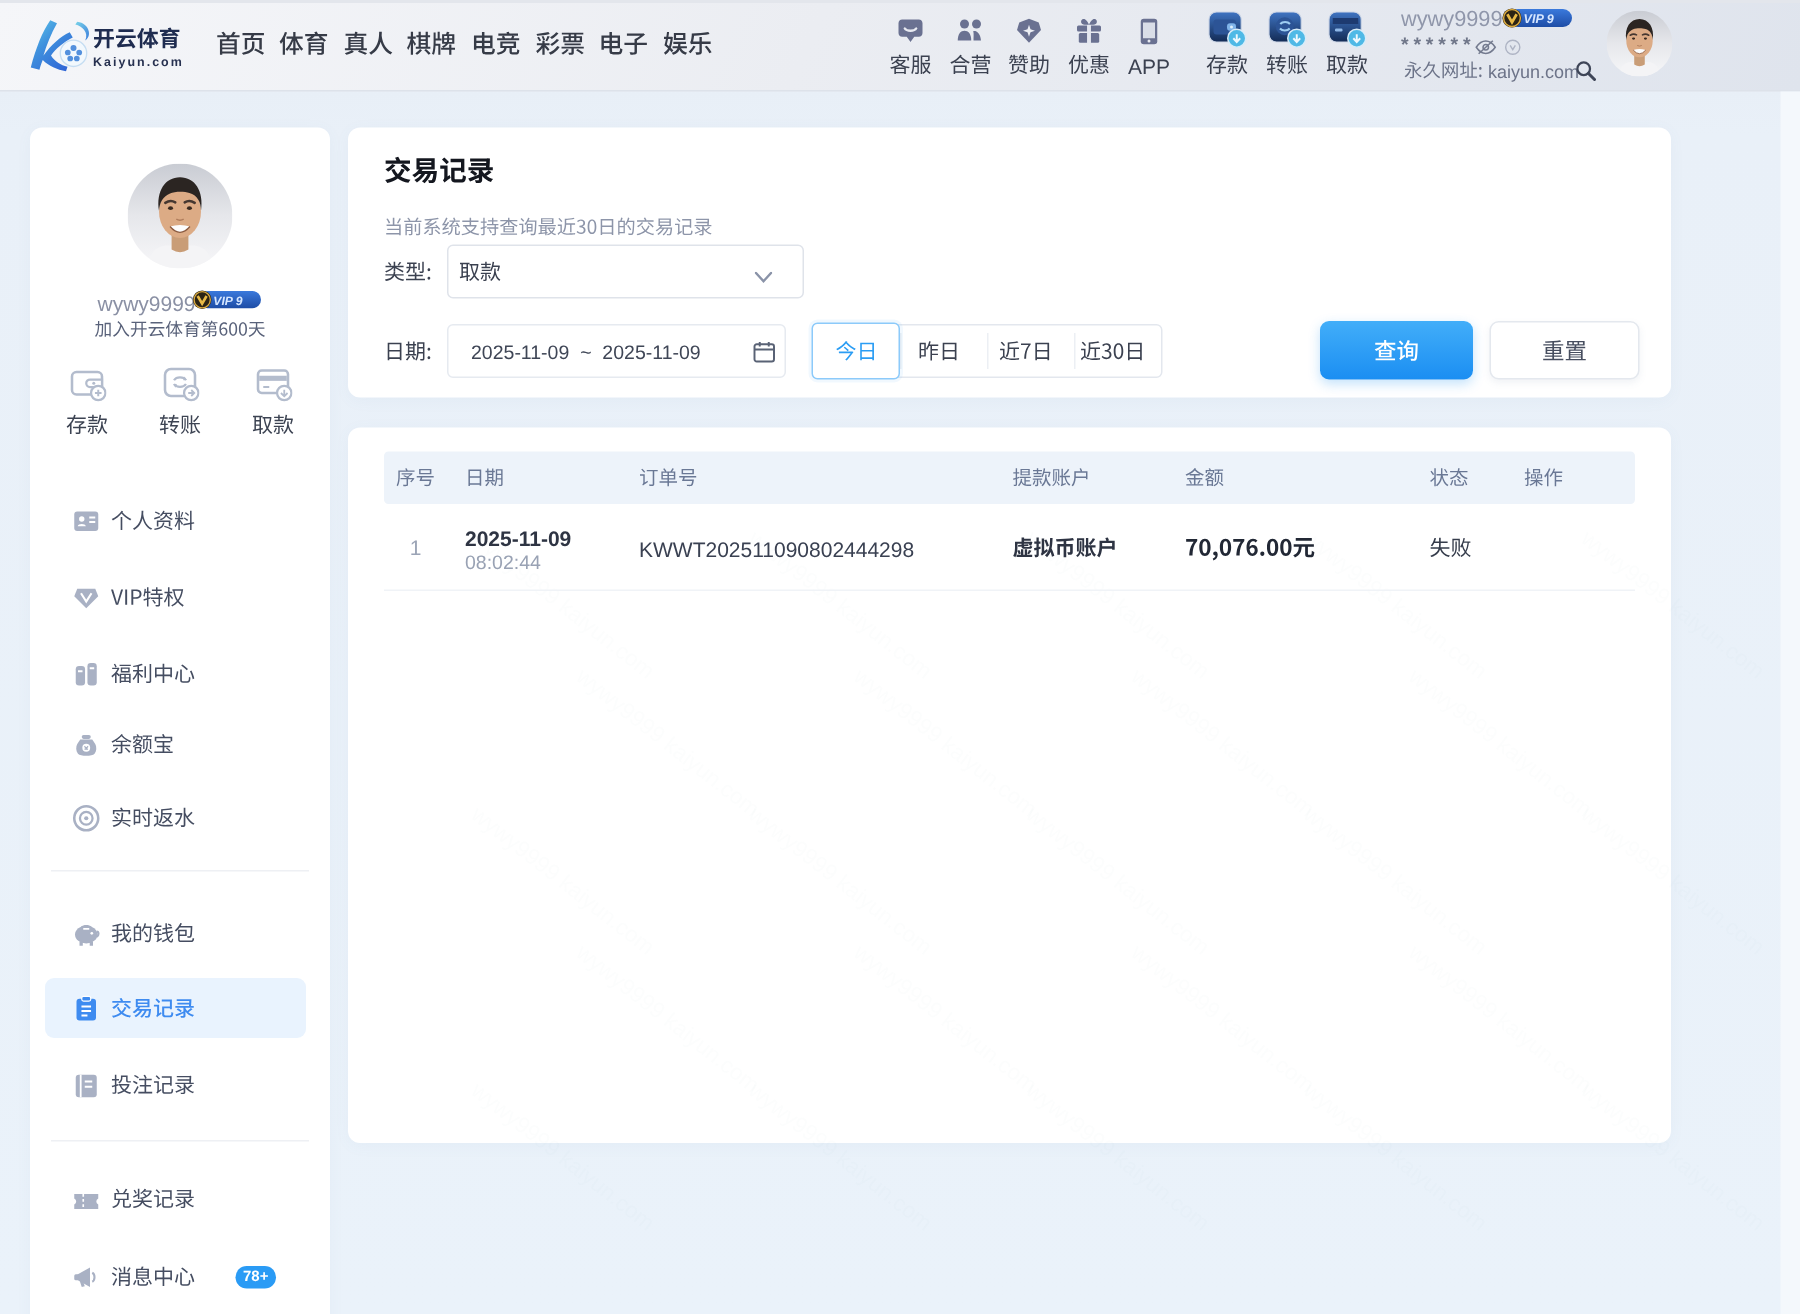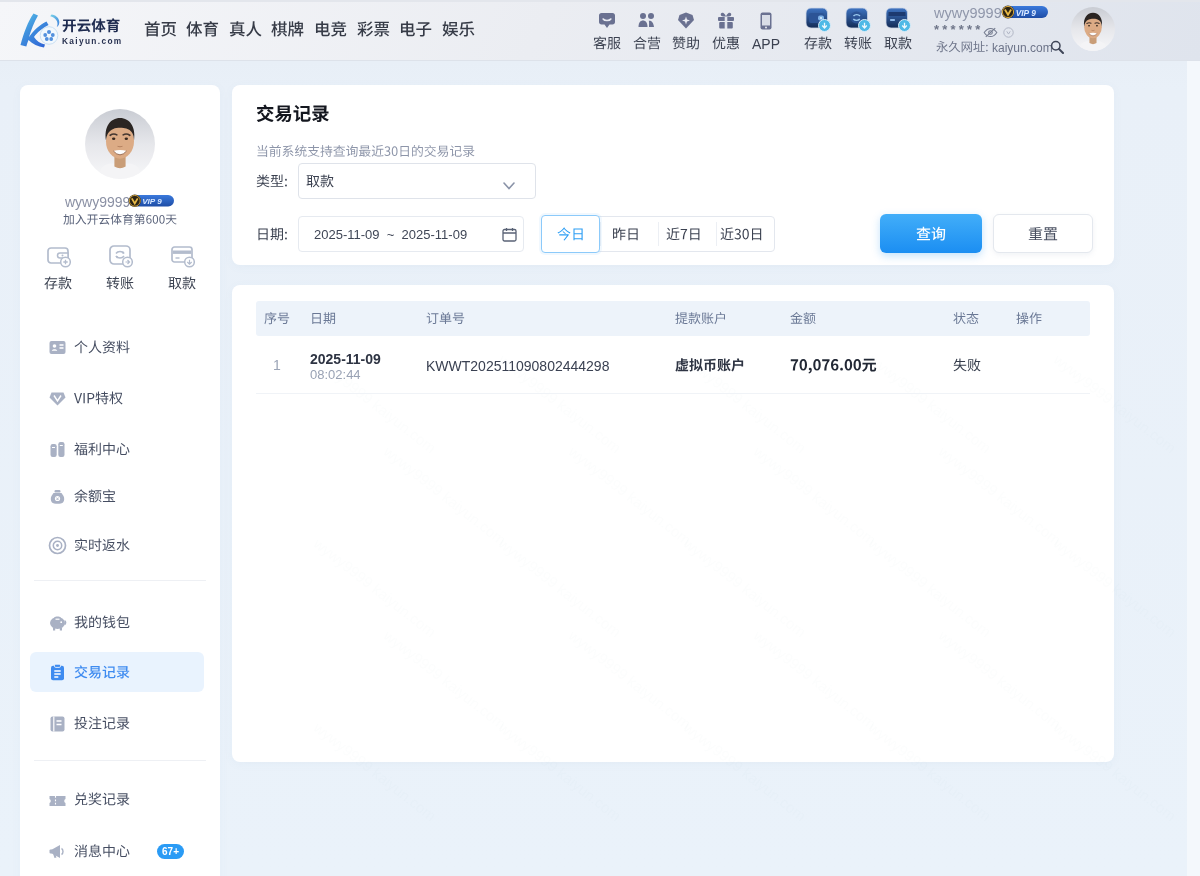--- a/index.html
+++ b/index.html
@@ -425,21 +425,21 @@
       <path d="M5 11.5 L6.5 16 L8.5 15.5 L7.5 12.5" fill="#a9b1c4"></path>
     </svg></div>
 <div style="position:absolute;left:74.0px;top:840.1px;width:56.0px;height:20.3px;"><svg xmlns="http://www.w3.org/2000/svg" width="56.0" height="20.3" viewBox="0 0 56.0 20.3" fill="#454d61">
       <path transform="translate(0.00,16.24) scale(0.01400,-0.01400)" d="M863 812C838 753 792 673 757 622L821 595C857 644 900 717 935 784ZM351 778C394 720 436 641 452 590L519 623C503 674 457 750 414 807ZM85 778C147 745 222 693 258 656L304 714C267 750 191 799 130 829ZM38 510C101 478 178 426 216 390L260 449C222 485 144 533 81 563ZM69 -21 134 -70C187 25 249 151 295 258L239 303C188 189 118 56 69 -21ZM453 312H822V203H453ZM453 377V484H822V377ZM604 841V555H379V-80H453V139H822V15C822 1 817 -3 802 -4C786 -5 733 -5 676 -3C686 -23 697 -54 700 -74C776 -74 826 -74 857 -62C886 -50 895 -27 895 14V555H679V841Z"></path>
       <path transform="translate(14.00,16.24) scale(0.01400,-0.01400)" d="M266 550H730V470H266ZM266 412H730V331H266ZM266 687H730V607H266ZM262 202V39C262 -41 293 -62 409 -62C433 -62 614 -62 639 -62C736 -62 761 -32 771 96C750 100 718 111 701 123C696 21 688 7 634 7C594 7 443 7 413 7C349 7 337 12 337 40V202ZM763 192C809 129 857 43 874 -12L945 20C926 75 877 159 830 220ZM148 204C124 141 85 55 45 0L114 -33C151 25 187 113 212 176ZM419 240C470 193 528 126 553 81L614 119C587 162 530 226 478 271H805V747H506C521 773 538 804 553 835L465 850C457 821 441 780 428 747H194V271H473Z"></path>
       <path transform="translate(28.00,16.24) scale(0.01400,-0.01400)" d="M458 840V661H96V186H171V248H458V-79H537V248H825V191H902V661H537V840ZM171 322V588H458V322ZM825 322H537V588H825Z"></path>
       <path transform="translate(42.00,16.24) scale(0.01400,-0.01400)" d="M295 561V65C295 -34 327 -62 435 -62C458 -62 612 -62 637 -62C750 -62 773 -6 784 184C763 190 731 204 712 218C705 45 696 9 634 9C599 9 468 9 441 9C384 9 373 18 373 65V561ZM135 486C120 367 87 210 44 108L120 76C161 184 192 353 207 472ZM761 485C817 367 872 208 892 105L966 135C945 238 889 392 831 512ZM342 756C437 689 555 590 611 527L665 584C607 647 487 741 393 805Z"></path>
     </svg></div>
 <div class="abs" style="left:34px;top:580px;width:172px;height:1px;background:#eef0f4"></div>
 <div class="abs" style="left:34px;top:760px;width:172px;height:1px;background:#eef0f4"></div>
-<div class="abs" style="left:157px;top:844px;width:27px;height:15px;background:#2a9bf5;border-radius:8px;font:bold 10px 'Liberation Sans',sans-serif;color:#fff;text-align:center;line-height:15px">67+</div>
+<div class="abs" style="left:157px;top:844px;width:27px;height:15px;background:#2a9bf5;border-radius:8px;font:bold 10px 'Liberation Sans',sans-serif;color:#fff;text-align:center;line-height:15px">78+</div>
 <div class="card" style="left:232px;top:85px;width:882px;height:180px"></div>
 <div style="position:absolute;left:256.0px;top:98.7px;width:73.6px;height:26.6px;"><svg xmlns="http://www.w3.org/2000/svg" width="73.6" height="26.6" viewBox="0 0 73.6 26.6" fill="#14171f">
       <path transform="translate(0.00,21.34) scale(0.01840,-0.01840)" d="M296 597C240 525 142 451 51 406C79 386 125 342 147 318C236 373 344 464 414 552ZM596 535C685 471 797 376 846 313L949 392C893 455 777 544 690 603ZM373 419 265 386C304 296 352 219 412 154C313 89 189 46 44 18C67 -8 103 -62 117 -89C265 -53 394 -1 500 74C601 -2 728 -54 886 -84C901 -52 933 -2 959 24C811 46 690 89 594 152C660 217 713 295 753 389L632 424C602 346 558 280 502 226C447 281 404 345 373 419ZM401 822C418 792 437 755 450 723H59V606H941V723H585L588 724C575 762 542 819 515 862Z"></path>
       <path transform="translate(18.40,21.34) scale(0.01840,-0.01840)" d="M293 559H714V496H293ZM293 711H714V649H293ZM176 807V400H264C202 318 114 246 22 198C48 179 93 135 113 112C165 145 219 187 269 235H356C293 145 201 68 102 18C128 -1 172 -44 191 -68C304 2 417 109 492 235H578C532 130 461 37 376 -23C403 -40 450 -77 471 -97C563 -20 648 99 701 235H787C772 99 753 37 734 19C724 8 714 7 697 7C679 7 640 7 598 11C615 -17 627 -61 629 -90C679 -92 726 -92 754 -89C786 -86 812 -77 836 -51C868 -17 892 74 913 292C915 308 917 340 917 340H362C377 360 391 380 404 400H837V807Z"></path>
       <path transform="translate(36.80,21.34) scale(0.01840,-0.01840)" d="M102 760C159 709 234 635 267 588L353 673C315 718 238 787 182 834ZM38 543V428H184V120C184 66 155 27 133 9C152 -9 184 -53 195 -78C213 -56 245 -29 417 96C405 119 388 169 381 201L303 147V543ZM413 785V666H791V462H434V91C434 -38 476 -73 610 -73C638 -73 768 -73 798 -73C922 -73 957 -24 972 149C938 158 886 178 858 199C851 65 843 42 789 42C758 42 649 42 623 42C567 42 558 49 558 92V349H791V300H912V785Z"></path>
       <path transform="translate(55.20,21.34) scale(0.01840,-0.01840)" d="M116 295C179 259 260 204 297 166L382 248C341 286 258 337 196 368ZM121 801V691H705L703 638H154V531H697L694 477H61V373H435V215C294 160 147 105 52 73L118 -35C210 2 324 51 435 100V26C435 12 429 8 413 8C398 7 340 7 292 10C308 -19 326 -62 333 -93C409 -94 463 -92 504 -77C545 -61 558 -34 558 23V166C639 66 744 -10 876 -54C894 -21 929 28 956 52C862 77 780 117 713 170C771 206 838 254 896 301L797 373H943V477H821C831 580 838 696 839 800L743 805L721 801ZM558 373H790C750 332 689 281 635 242C605 276 579 312 558 352Z"></path>
     </svg></div>
 <div style="position:absolute;left:256.0px;top:141.2px;width:219.0px;height:18.5px;"><svg xmlns="http://www.w3.org/2000/svg" width="219.0" height="18.5" viewBox="0 0 219.0 18.5" fill="#8d95a9">
       <path transform="translate(0.00,14.85) scale(0.01280,-0.01280)" d="M121 769C174 698 228 601 250 536L322 569C299 632 244 726 189 796ZM801 805C772 728 716 622 673 555L738 530C783 594 839 693 882 778ZM115 38V-37H790V-81H869V486H540V840H458V486H135V411H790V266H168V194H790V38Z"></path>
       <path transform="translate(12.80,14.85) scale(0.01280,-0.01280)" d="M604 514V104H674V514ZM807 544V14C807 -1 802 -5 786 -5C769 -6 715 -6 654 -4C665 -24 677 -56 681 -76C758 -77 809 -75 839 -63C870 -51 881 -30 881 13V544ZM723 845C701 796 663 730 629 682H329L378 700C359 740 316 799 278 841L208 816C244 775 281 721 300 682H53V613H947V682H714C743 723 775 773 803 819ZM409 301V200H187V301ZM409 360H187V459H409ZM116 523V-75H187V141H409V7C409 -6 405 -10 391 -10C378 -11 332 -11 281 -9C291 -28 302 -57 307 -76C374 -76 419 -75 446 -63C474 -52 482 -32 482 6V523Z"></path>

